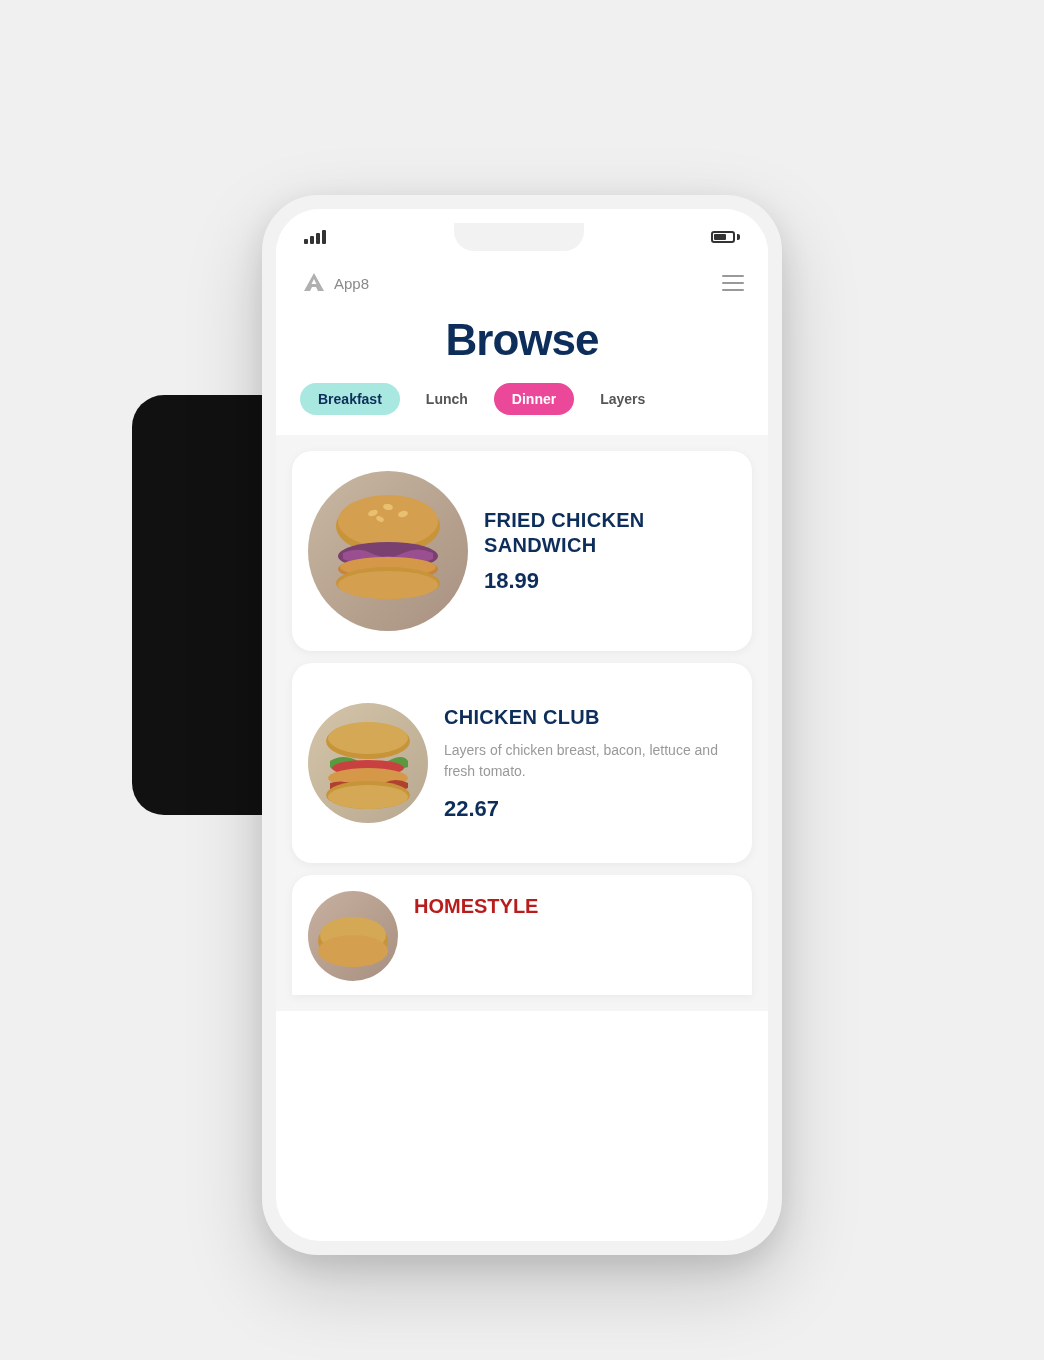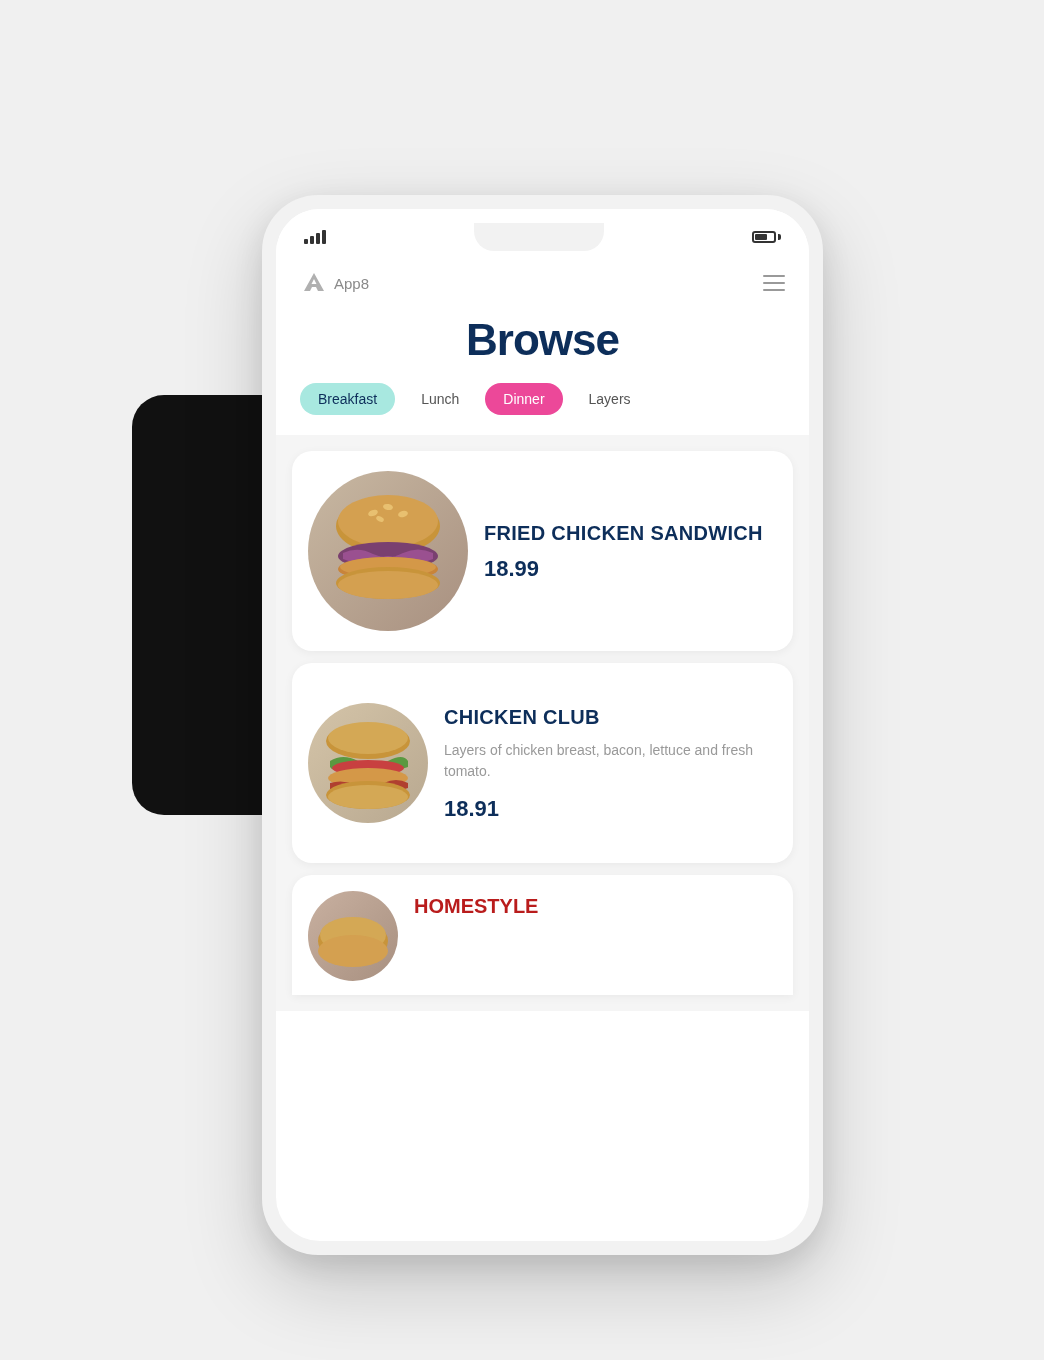--- a/index.html
+++ b/index.html
@@ -33,21 +33,21 @@
       background: #111;
       border-radius: 32px;
       z-index: 1;
     }
 
     
     .phone-frame {
       position: absolute;
       left: 50px;
       top: 0;
-      width: 561px;
+      width: 520px;
       height: 1060px;
       background: #f2f2f2;
       border-radius: 56px;
       box-shadow: 0 30px 80px rgba(0,0,0,0.18), 0 10px 30px rgba(0,0,0,0.1);
       z-index: 2;
       overflow: hidden;
     }
 
     .phone-inner {
       position: absolute;
@@ -172,21 +172,21 @@
       display: flex;
       gap: 8px;
       padding: 0 24px 20px;
       background: #fff;
     }
 
     .tab {
       padding: 8px 18px;
       border-radius: 20px;
       font-size: 14px;
-      font-weight: 400;
+      font-weight: 700;
       cursor: pointer;
       border: none;
     }
 
     .tab-breakfast {
       background: #a8e8e0;
       color: #0d2e5a;
     }
     .tab-lunch {
       background: transparent;
@@ -403,21 +403,21 @@
 
               <path d="M22 80 Q35 76 48 82 Q62 88 76 80 Q88 74 100 80 L100 85 Q88 90 75 84 Q62 78 48 86 Q36 92 22 86Z" fill="#b04030"></path>
 
               <ellipse cx="60" cy="92" rx="42" ry="14" fill="#c8943a"></ellipse>
               <ellipse cx="60" cy="94" rx="40" ry="12" fill="#d4a855"></ellipse>
             </svg>
           </div>
           <div class="card-content">
             <div class="card-title">CHICKEN CLUB</div>
             <div class="card-desc">Layers of chicken breast, bacon, lettuce and fresh tomato.</div>
-            <div class="card-price">18.91</div>
+            <div class="card-price">22.67</div>
           </div>
         </div>
 
         <div class="partial-card">
           <div class="partial-circle">
             <svg viewBox="0 0 90 90" width="90" height="90">
               <ellipse cx="45" cy="50" rx="35" ry="22" fill="#c8943a"></ellipse>
               <ellipse cx="45" cy="44" rx="33" ry="18" fill="#d4a855"></ellipse>
               <ellipse cx="45" cy="60" rx="35" ry="16" fill="#d4a050"></ellipse>
             </svg>

